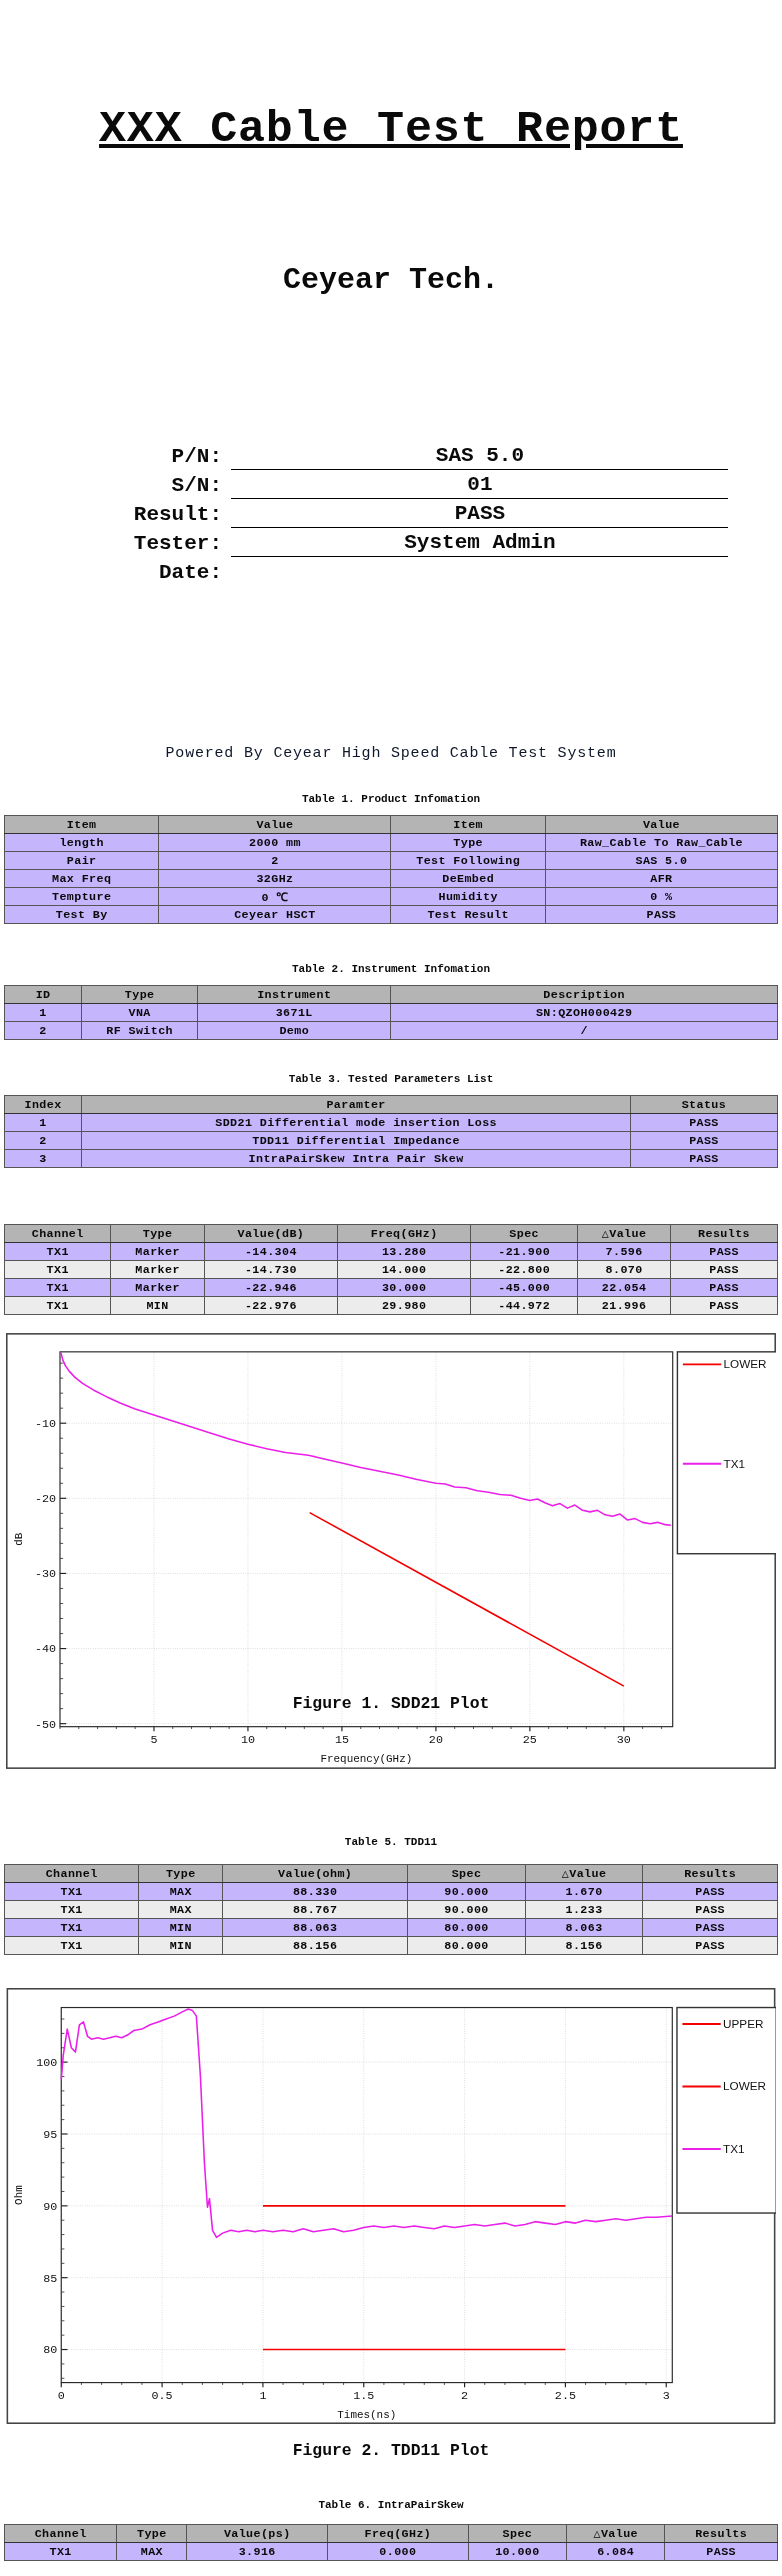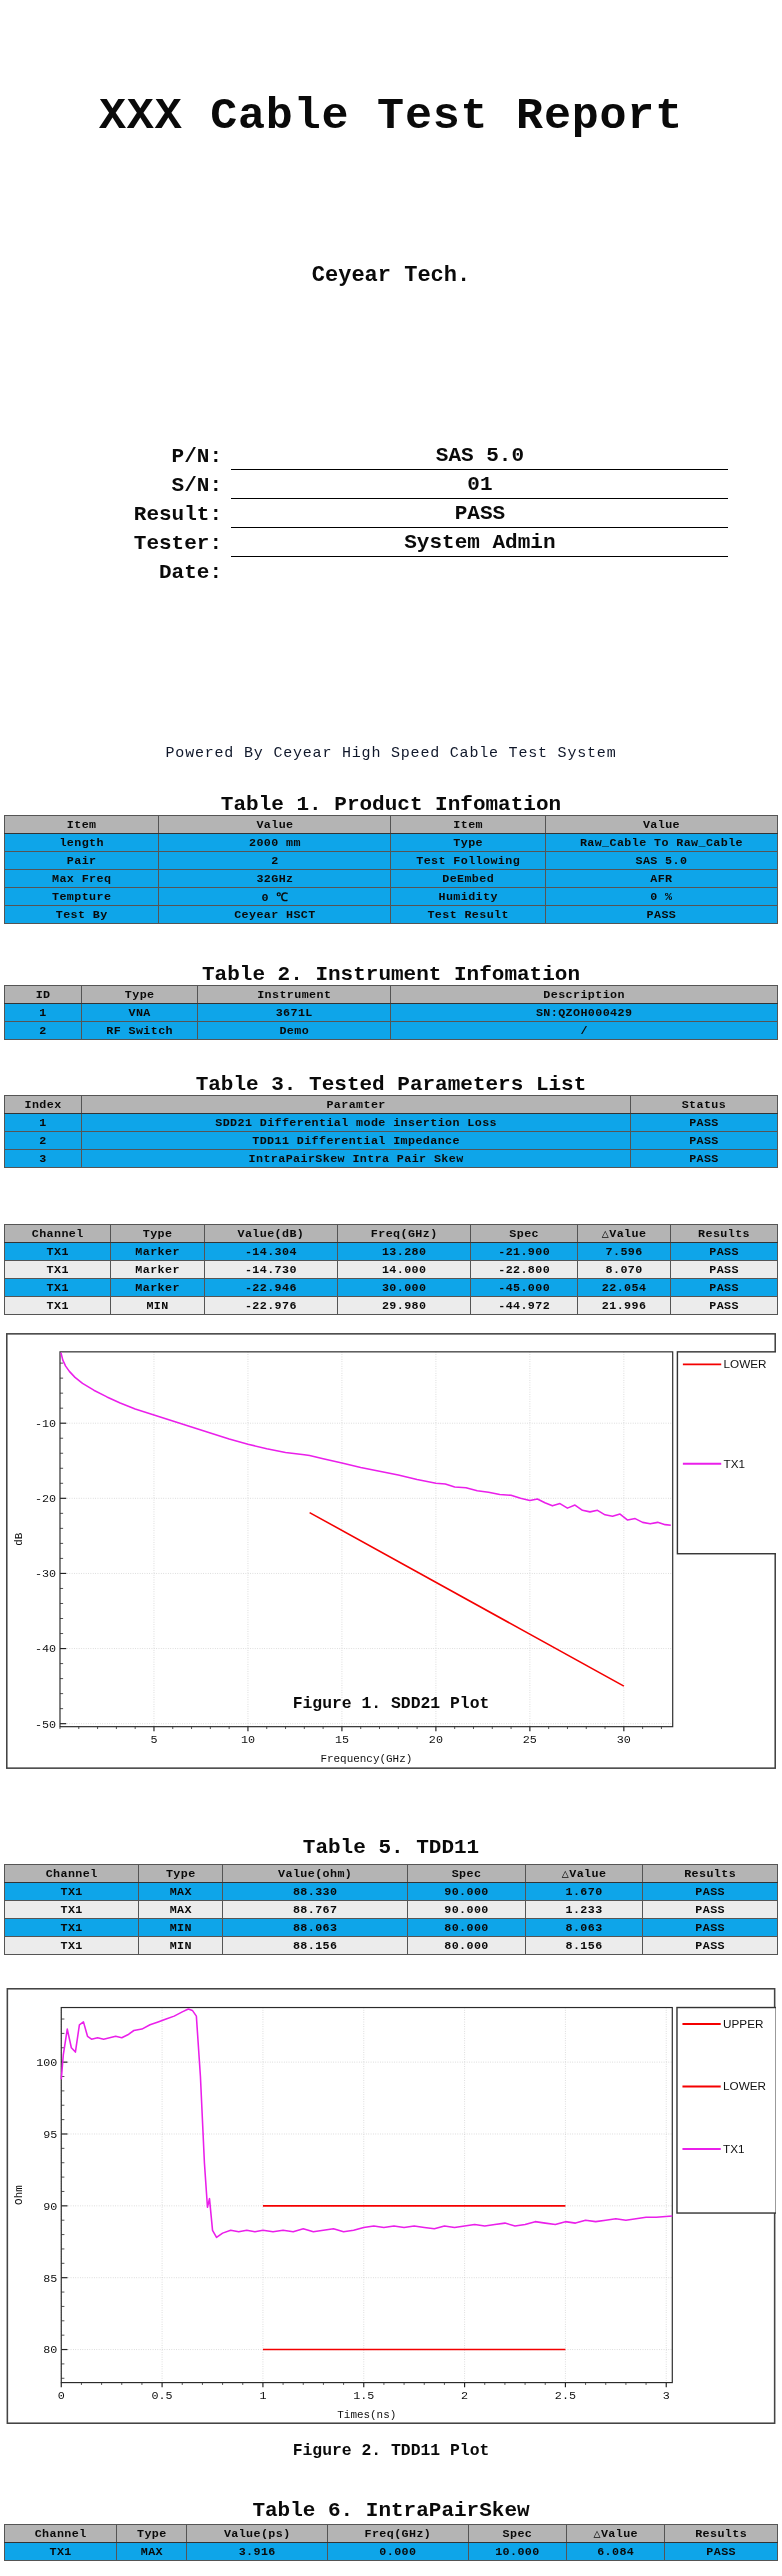--- a/index.html
+++ b/index.html
@@ -1,33 +1,33 @@
 <!DOCTYPE html>
 <html style="font-size:12.5px"><head>
 <meta charset="utf-8">
 <style>
   html,body{margin:0;padding:0;background:#fff;}
   .page{position:relative;width:782px;height:2576px;background:#fff;overflow:hidden;
         font-family:"Liberation Mono",monospace;color:#0a0a0a;font-weight:700;}
   .abs{position:absolute;left:0;width:782px;text-align:center;}
-  .title{top:91px;font-size:45px;letter-spacing:0.8px;font-weight:700;}
-  .company{top:263px;font-size:22px;font-weight:700;}
+  .title{top:104px;font-size:45px;letter-spacing:0.8px;font-weight:700;text-decoration:underline;}
+  .company{top:263px;font-size:30px;font-weight:700;}
   .fields{position:absolute;top:441px;left:0;width:782px;}
   .frow{display:flex;height:29px;align-items:flex-end;}
   .flabel{width:174px;text-align:right;font-size:21px;line-height:26px;margin-left:48px;}
   .fvalue{width:497px;margin-left:9.4px;text-align:center;font-size:21px;line-height:26px;
           border-bottom:1.6px solid #000;}
   .powered{top:745px;font-size:15px;color:#0f172a;font-weight:400;letter-spacing:0.8px;}
-  .heading{font-size:21px;font-weight:700;}
+  .heading{font-size:11px;font-weight:700;}
   .caption{font-size:16.4px;font-weight:700;}
   .h-t1{top:793px}.h-t2{top:963px}.h-t3{top:1073px}.h-t4{top:1202px}.h-t5{top:1836px}.h-t6{top:2499px}
   .cap-1{top:1694px}.cap-2{top:2441px}
   table{position:absolute;left:3.9px;width:774px;border-collapse:collapse;
         font-size:11.7px;letter-spacing:0.4px;font-weight:700;
-        border:1.6px solid #2b2b2b;background:#0ea5e9;}
+        border:1.6px solid #2b2b2b;background:#c4b5fd;}
   .t1{top:815px}.t2{top:985px}.t3{top:1095px}.t4{top:1224px}.t5{top:1864px}.t6{top:2524px}
   th,td{border:0.8px solid #555;height:17px;padding:0 3.1px;text-align:center;white-space:nowrap;}
   th{background:#b4b4b4;border-bottom:1.6px solid #333;font-weight:700;}
   .zebra tbody tr:nth-child(even){background:#ececec;}
   .fig{position:absolute;left:6.3px;}
   .fig1{top:1333px}.fig2{top:1988px}
   svg text{font-family:"Liberation Mono",monospace;font-weight:400;}
   svg text.leg{font-family:"Liberation Sans",sans-serif;}
 </style>
 </head>

